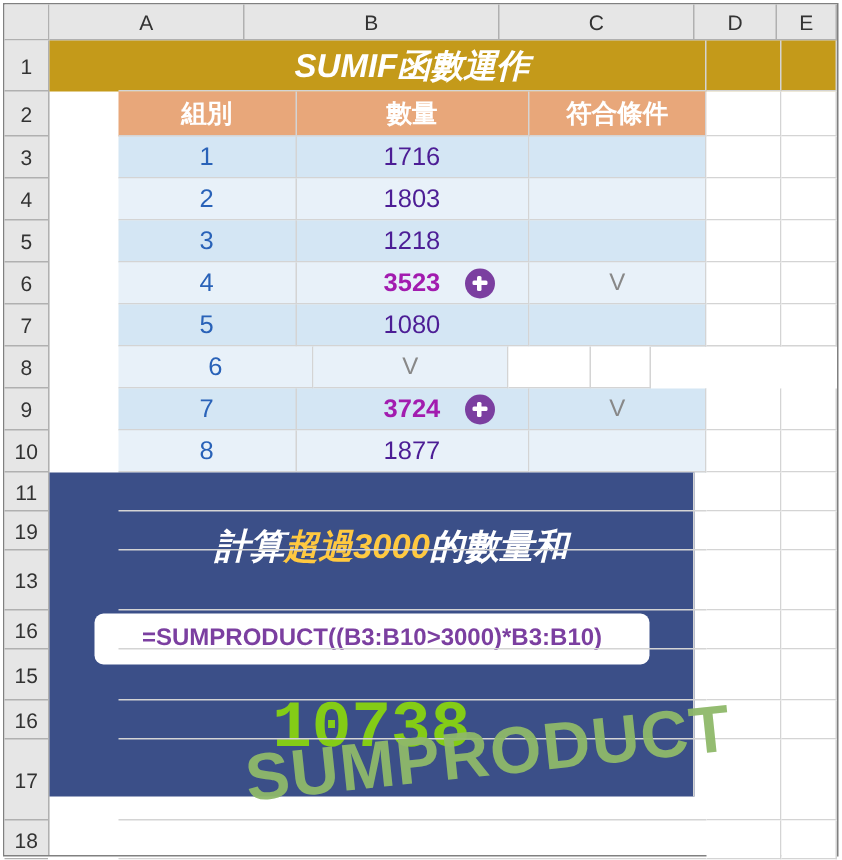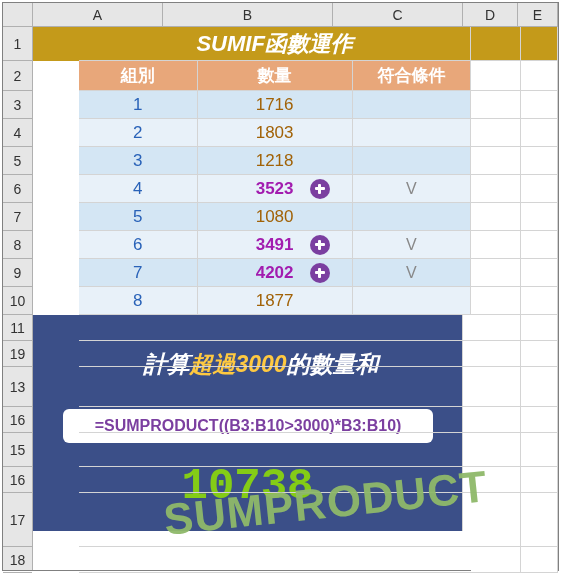--- a/index.html
+++ b/index.html
@@ -101,21 +101,21 @@
     background: #e8a77a;
     color: #fff;
     font-weight: bold;
     font-size: 17px;
   }
   
   .data-row { height: 28px; }
   .data-row .cell { background: #d4e6f4; }
   .data-row.alt .cell { background: #e8f1f9; }
   .data-row .cA { color: #2962b8; }
-  .data-row .cB { color: #a16207; }
+  .data-row .cB { color: #4c1d95; }
   .data-row .cB.over { color: #a21caf; font-weight: bold; }
   .data-row .cC { color: #888; font-size: 16px; }
   .plus-icon {
     position: absolute;
     right: 22px;
     width: 20px; height: 20px;
     border-radius: 50%;
     background: #7b3fa0;
     display: flex;
     align-items: center;
@@ -288,32 +288,28 @@
           <div class="cell cA">5</div>
           <div class="cell cB">
             <span>1080</span>
           </div>
           <div class="cell cC"></div>
           <div class="cell cD" style="background: rgb(255, 255, 255);"></div>
           <div class="cell cE" style="background: rgb(255, 255, 255);"></div>
         </div>
         <div class="row data-row alt" style="height: 28px;">
           <div class="cell cA">6</div>
-          <div class="cell cB over">
-            <span>3491</span>
-            <span class="plus-icon"></span>
-          </div>
           <div class="cell cC">V</div>
           <div class="cell cD" style="background: rgb(255, 255, 255);"></div>
           <div class="cell cE" style="background: rgb(255, 255, 255);"></div>
         </div>
         <div class="row data-row" style="height: 28px;">
           <div class="cell cA">7</div>
           <div class="cell cB over">
-            <span>4202</span>
+            <span>3724</span>
             <span class="plus-icon"></span>
           </div>
           <div class="cell cC">V</div>
           <div class="cell cD" style="background: rgb(255, 255, 255);"></div>
           <div class="cell cE" style="background: rgb(255, 255, 255);"></div>
         </div>
         <div class="row data-row alt" style="height: 28px;">
           <div class="cell cA">8</div>
           <div class="cell cB">
             <span>1877</span>

